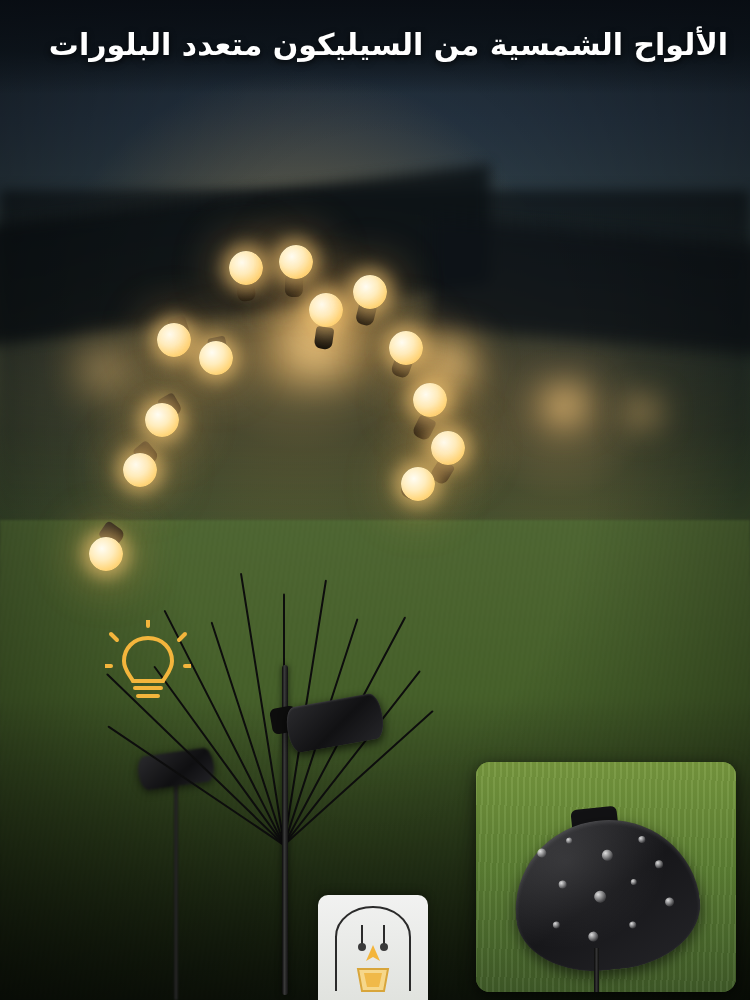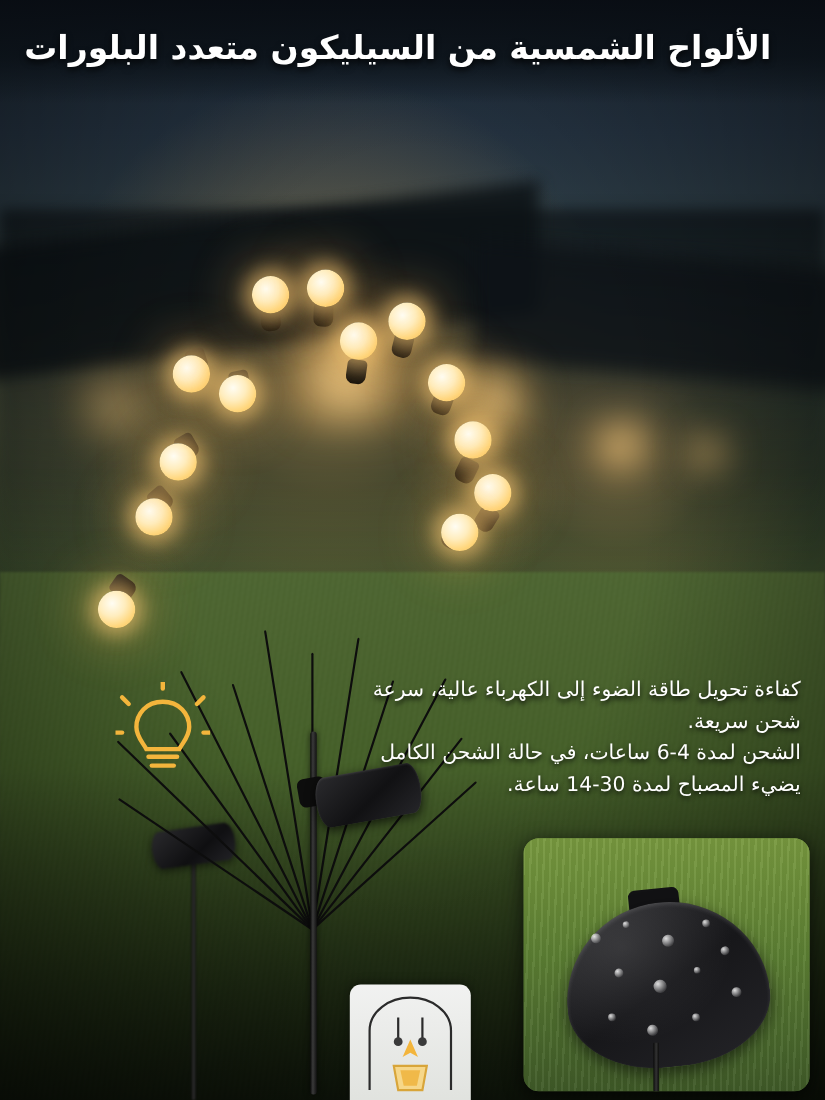--- a/index.html
+++ b/index.html
@@ -98,21 +98,21 @@
     background: radial-gradient(ellipse at 50% 45%, rgba(0,0,0,0) 40%, rgba(0,0,0,0.45) 100%);
     pointer-events: none;
   }
 
   
   .header {
     position: absolute;
     top: 0; left: 0; right: 0;
     padding: 26px 22px 18px 22px;
     background: linear-gradient(to bottom, rgba(8,12,18,0.92) 0%, rgba(10,16,22,0.80) 55%, rgba(12,18,24,0.0) 100%);
-    text-align: left;
+    text-align: right;
   }
   .title {
     color: #ffffff;
     font-size: 30px;
     font-weight: bold;
     line-height: 1.25;
     margin: 0 0 12px 0;
     text-shadow: 0 2px 6px rgba(0,0,0,0.75);
     direction: rtl;
   }
@@ -408,24 +408,20 @@
         <line x1="33" y1="76" x2="53" y2="76"></line>
         <line x1="43" y1="6" x2="43" y2="0"></line>
         <line x1="12" y1="20" x2="6" y2="14"></line>
         <line x1="74" y1="20" x2="80" y2="14"></line>
         <line x1="6" y1="46" x2="0" y2="46"></line>
         <line x1="80" y1="46" x2="86" y2="46"></line>
       </g>
     </svg>
   </div>
 
-  <div class="body-text">
-    <p>كفاءة تحويل طاقة الضوء إلى الكهرباء عالية، سرعة شحن سريعة.</p>
-    <p>الشحن لمدة 4-6 ساعات، في حالة الشحن الكامل يضيء المصباح لمدة 30-14 ساعة.</p>
-  </div>
 
   <div class="diagram">
     <svg viewBox="0 0 110 105" width="110" height="105" aria-hidden="true">
       <g stroke="#2b2b2b" stroke-width="2" fill="none">
         <path d="M18 96 L18 42 C18 24 36 12 55 12 C74 12 92 24 92 42 L92 96"></path>
         <line x1="44" y1="30" x2="44" y2="50"></line>
         <line x1="66" y1="30" x2="66" y2="50"></line>
       </g>
       <circle cx="44" cy="52" r="4" fill="#3a3a3a"></circle>
       <circle cx="66" cy="52" r="4" fill="#3a3a3a"></circle>

